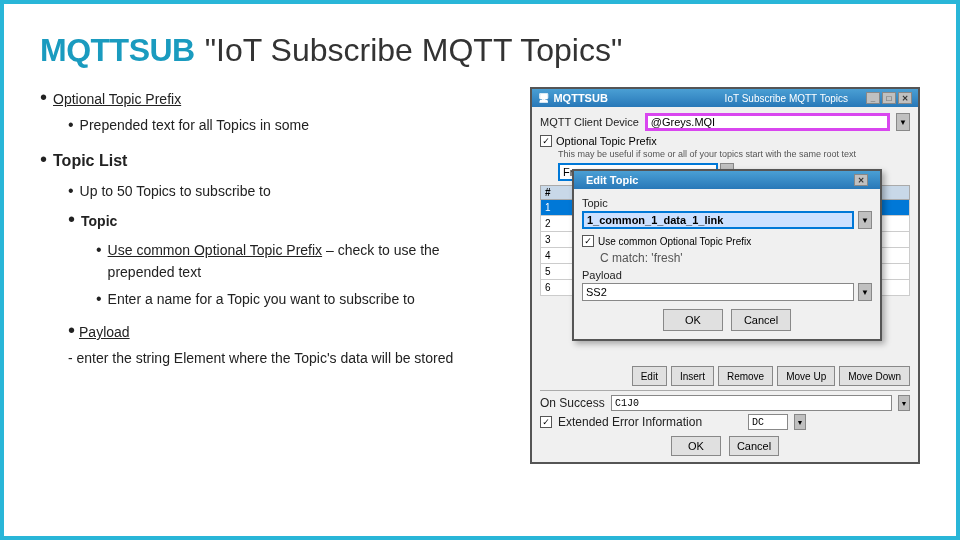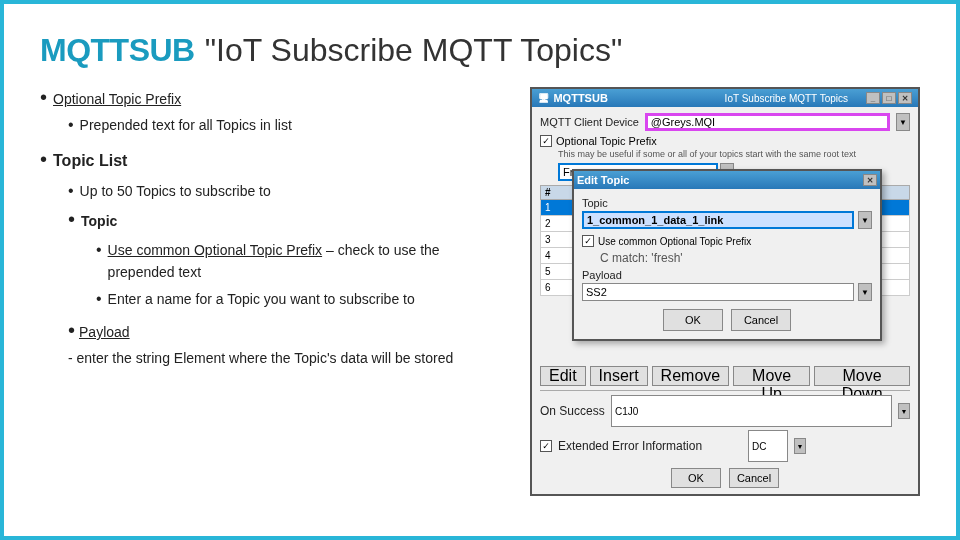--- a/index.html
+++ b/index.html
@@ -234,21 +234,21 @@
       left: 40px;
       width: 310px;
       border: 2px solid #555;
       background: #f0f0f0;
       z-index: 10;
       box-shadow: 3px 3px 6px rgba(0,0,0,0.3);
     }
     .edit-dialog-title {
       background: linear-gradient(to bottom, #4a9fd4, #2878b8);
       color: #fff;
-      padding: 3px 3px;
+      padding: 3px 12px;
       display: flex;
       justify-content: space-between;
       align-items: center;
       font-size: 11px;
       font-weight: bold;
     }
     .edit-dialog-body {
       padding: 8px;
     }
     .edit-field-label {
@@ -307,21 +307,21 @@
       display: flex;
       gap: 4px;
       justify-content: flex-end;
       margin: 4px 0;
     }
     .small-btn {
       height: 20px;
       padding: 0 8px;
       background: #e0e0e0;
       border: 1px solid #888;
-      font-size: 16px;
+      font-size: 10px;
       cursor: pointer;
     }
 
     .status-section {
       border-top: 1px solid #aaa;
       padding-top: 4px;
       margin-top: 4px;
     }
     .status-row {
       display: flex;
@@ -329,25 +329,26 @@
       gap: 6px;
       margin-bottom: 3px;
     }
     .status-label {
       font-size: 12px;
       color: #222;
       min-width: 65px;
     }
     .status-input {
       flex: 1;
-      height: 32px;
+      height: 16px;
       border: 1px solid #888;
       background: #fff;
       font-size: 10px;
       padding: 1px 3px;
+      font-family: Liberation Mono, monospace;
     }
     .status-dropdown-btn {
       width: 12px;
       height: 16px;
       background: #c0c0c0;
       border: 1px solid #888;
       font-size: 7px;
       display: flex;
       align-items: center;
       justify-content: center;
@@ -384,21 +385,21 @@
 
     <div class="left-panel">
 
       <div class="bullet-main">
         <div class="bullet-label" style="display:flex;align-items:baseline;gap:6px;">
           <span class="bullet-dot">•</span>
           <span class="underline-link">Optional Topic Prefix</span>
         </div>
         <div class="sub-bullet">
           <span class="sub-bullet-dot">•</span>
-          <span>Prepended text for all Topics in list</span>
+          <span>Prepended text for all Topics in some</span>
         </div>
       </div>
 
       <div class="topic-list-header">
         <span class="bullet-dot">•</span>
         <span class="topic-list-label">Topic List</span>
       </div>
       <div class="sub-bullet">
         <span class="sub-bullet-dot">•</span>
         <span>Up to 50 Topics to subscribe to</span>

